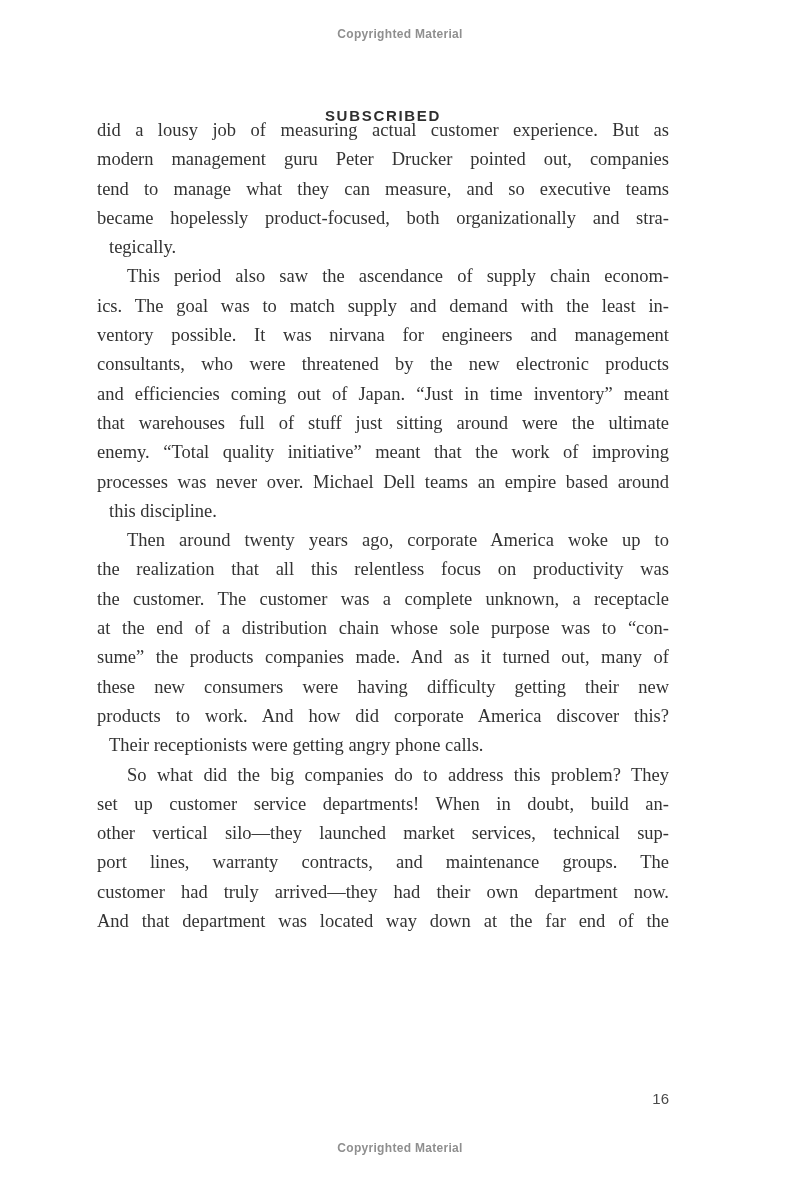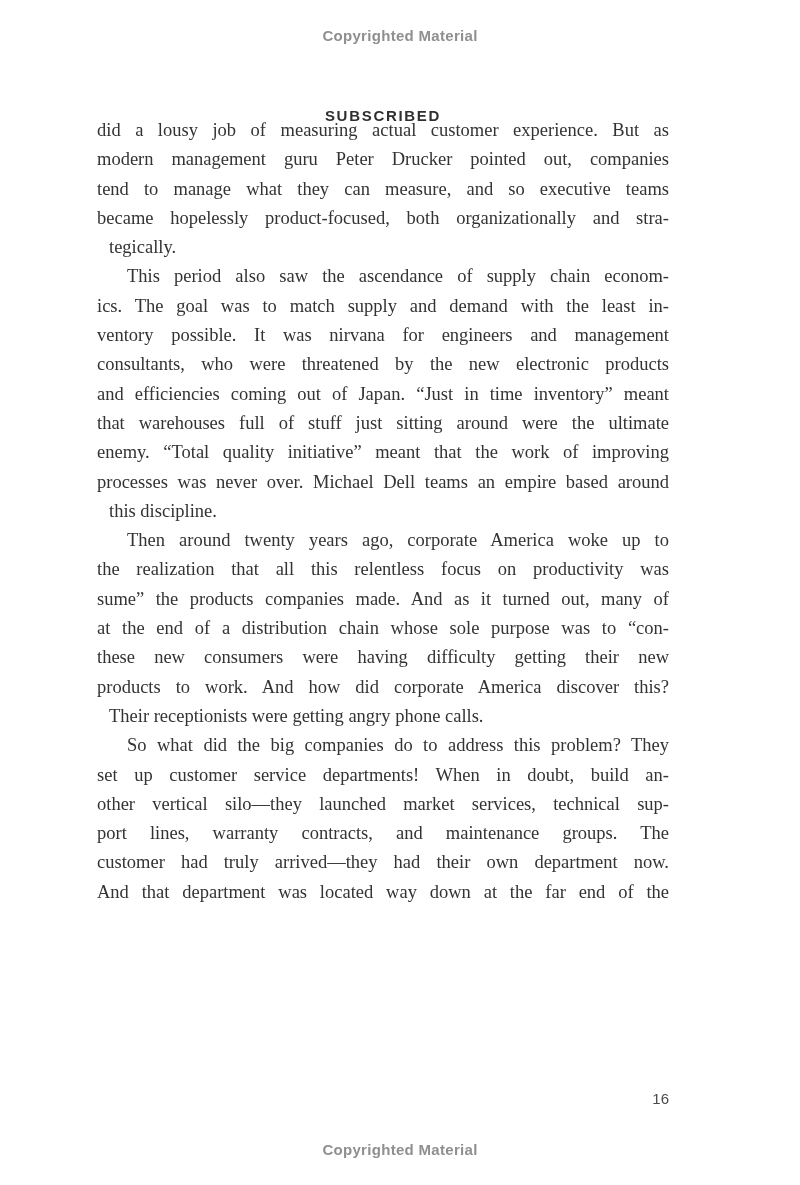--- a/index.html
+++ b/index.html
@@ -14,21 +14,21 @@
     overflow: hidden;
     font-family: "Liberation Serif", serif;
   }
   .watermark {
     position: absolute;
     left: 0;
     width: 800px;
     text-align: center;
     font-family: "Liberation Sans", sans-serif;
     font-weight: 700;
-    font-size: 15px;
+    font-size: 12px;
     letter-spacing: 0.3px;
     color: var(--watermark, #8f8f8f);
   }
   #wm-top { top: 27px; }
   #wm-bottom { top: 1141px; }
   .book-header {
     position: absolute;
     top: 71px;
     left: 97px;
     width: 572px;
@@ -94,22 +94,23 @@
     <div class="line">ics. The goal was to match supply and demand with the least in-</div>
     <div class="line">ventory possible. It was nirvana for engineers and management</div>
     <div class="line">consultants, who were threatened by the new electronic products</div>
     <div class="line">and efficiencies coming out of Japan. “Just in time inventory” meant</div>
     <div class="line">that warehouses full of stuff just sitting around were the ultimate</div>
     <div class="line">enemy. “Total quality initiative” meant that the work of improving</div>
     <div class="line">processes was never over. Michael Dell teams an empire based around</div>
     <div class="line last">this discipline.</div>
     <div class="line indent">Then around twenty years ago, corporate America woke up to</div>
     <div class="line">the realization that all this relentless focus on productivity was</div>
+    <div class="line">the customer. The customer was a complete unknown, a receptacle</div>
+    <div class="line">at the end of a distribution chain whose sole purpose was to “con-</div>
     <div class="line">sume” the products companies made. And as it turned out, many of</div>
-    <div class="line">at the end of a distribution chain whose sole purpose was to “con-</div>
     <div class="line">these new consumers were having difficulty getting their new</div>
     <div class="line">products to work. And how did corporate America discover this?</div>
     <div class="line last">Their receptionists were getting angry phone calls.</div>
     <div class="line indent">So what did the big companies do to address this problem? They</div>
     <div class="line">set up customer service departments! When in doubt, build an-</div>
     <div class="line">other vertical silo—they launched market services, technical sup-</div>
     <div class="line">port lines, warranty contracts, and maintenance groups. The</div>
     <div class="line">customer had truly arrived—they had their own department now.</div>
     <div class="line">And that department was located way down at the far end of the</div>
   </div>

